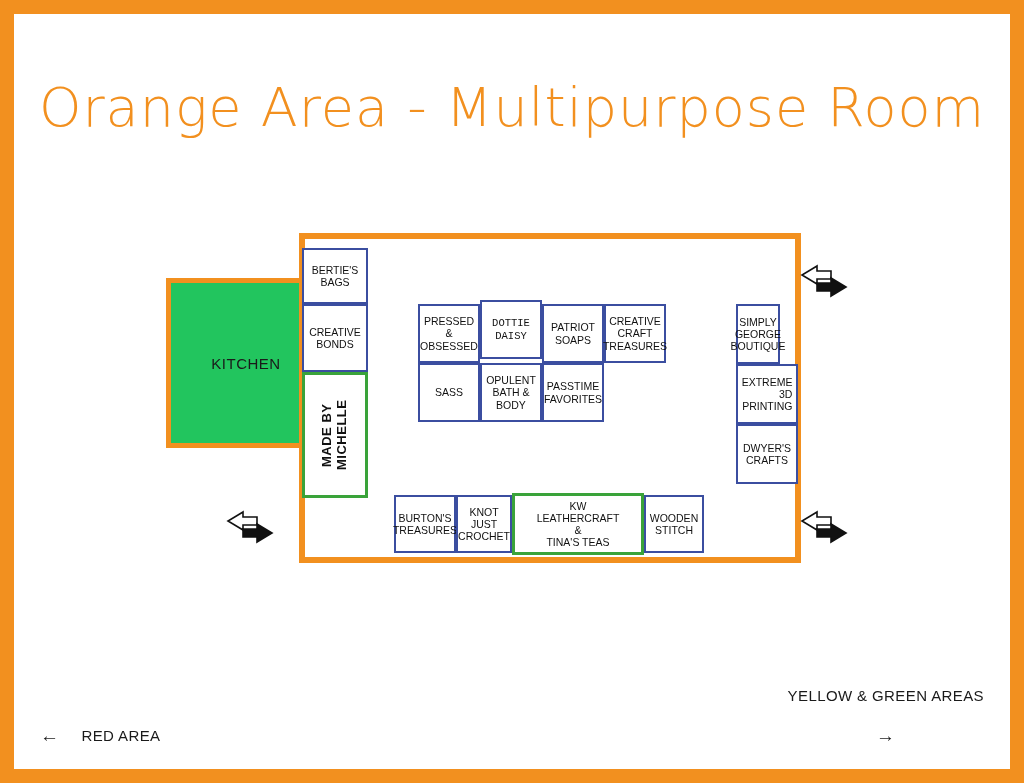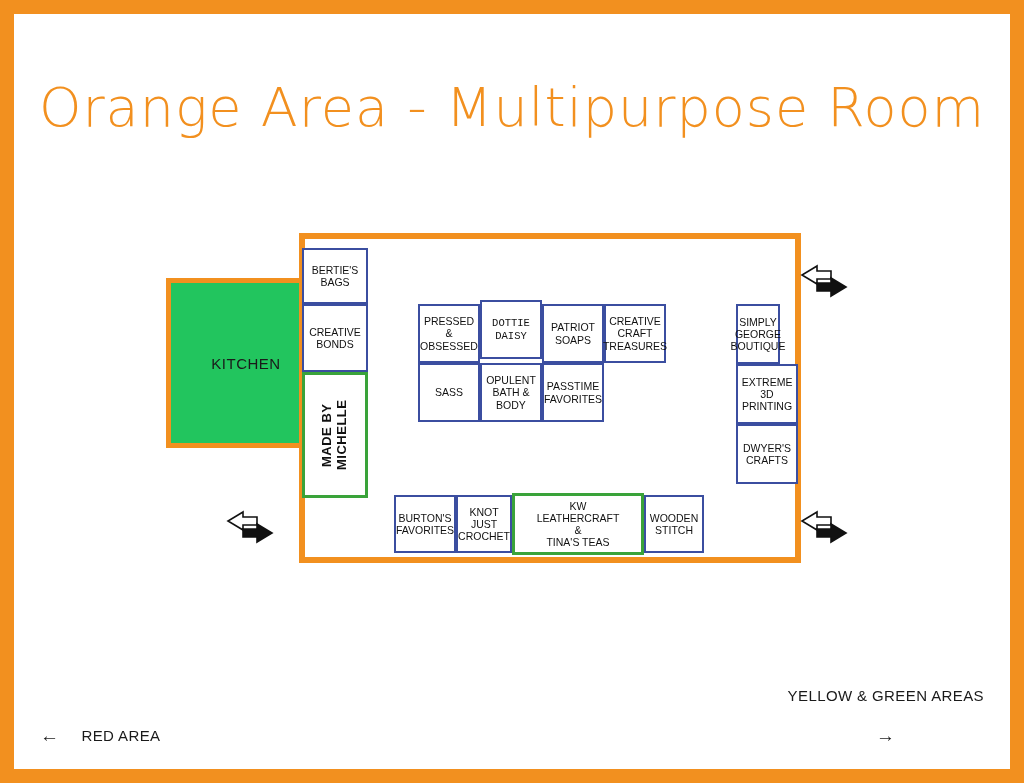--- a/index.html
+++ b/index.html
@@ -181,33 +181,33 @@
     <div class="booth" style="left:528px; top:349px; width:62px; height:59px;">
       <span class="txt">PASSTIME
 FAVORITES</span>
     </div>
 
     <div class="booth" style="left:722px; top:290px; width:44px; height:60px;">
       <span class="txt">SIMPLY
 GEORGE
 BOUTIQUE</span>
     </div>
-    <div class="booth" style="left:722px; top:350px; width:62px; height:60px;">
+    <div class="booth" style="left:722px; top:350px; width:62px; height:60px;text-align:right;">
       <span class="txt">EXTREME
 3D
 PRINTING</span>
     </div>
     <div class="booth" style="left:722px; top:410px; width:62px; height:60px;text-align:center;">
       <span class="txt">DWYER'S
 CRAFTS</span>
     </div>
 
     <div class="booth" style="left:380px; top:481px; width:62px; height:58px;">
       <span class="txt">BURTON'S
-FAVORITES</span>
+TREASURES</span>
     </div>
     <div class="booth" style="left:442px; top:481px; width:56px; height:58px;">
       <span class="txt">KNOT
 JUST
 CROCHET</span>
     </div>
     <div class="booth green" style="left:498px; top:479px; width:132px; height:62px;">
       <span class="txt">KW LEATHERCRAFT
 &amp;
 TINA'S TEAS</span>

